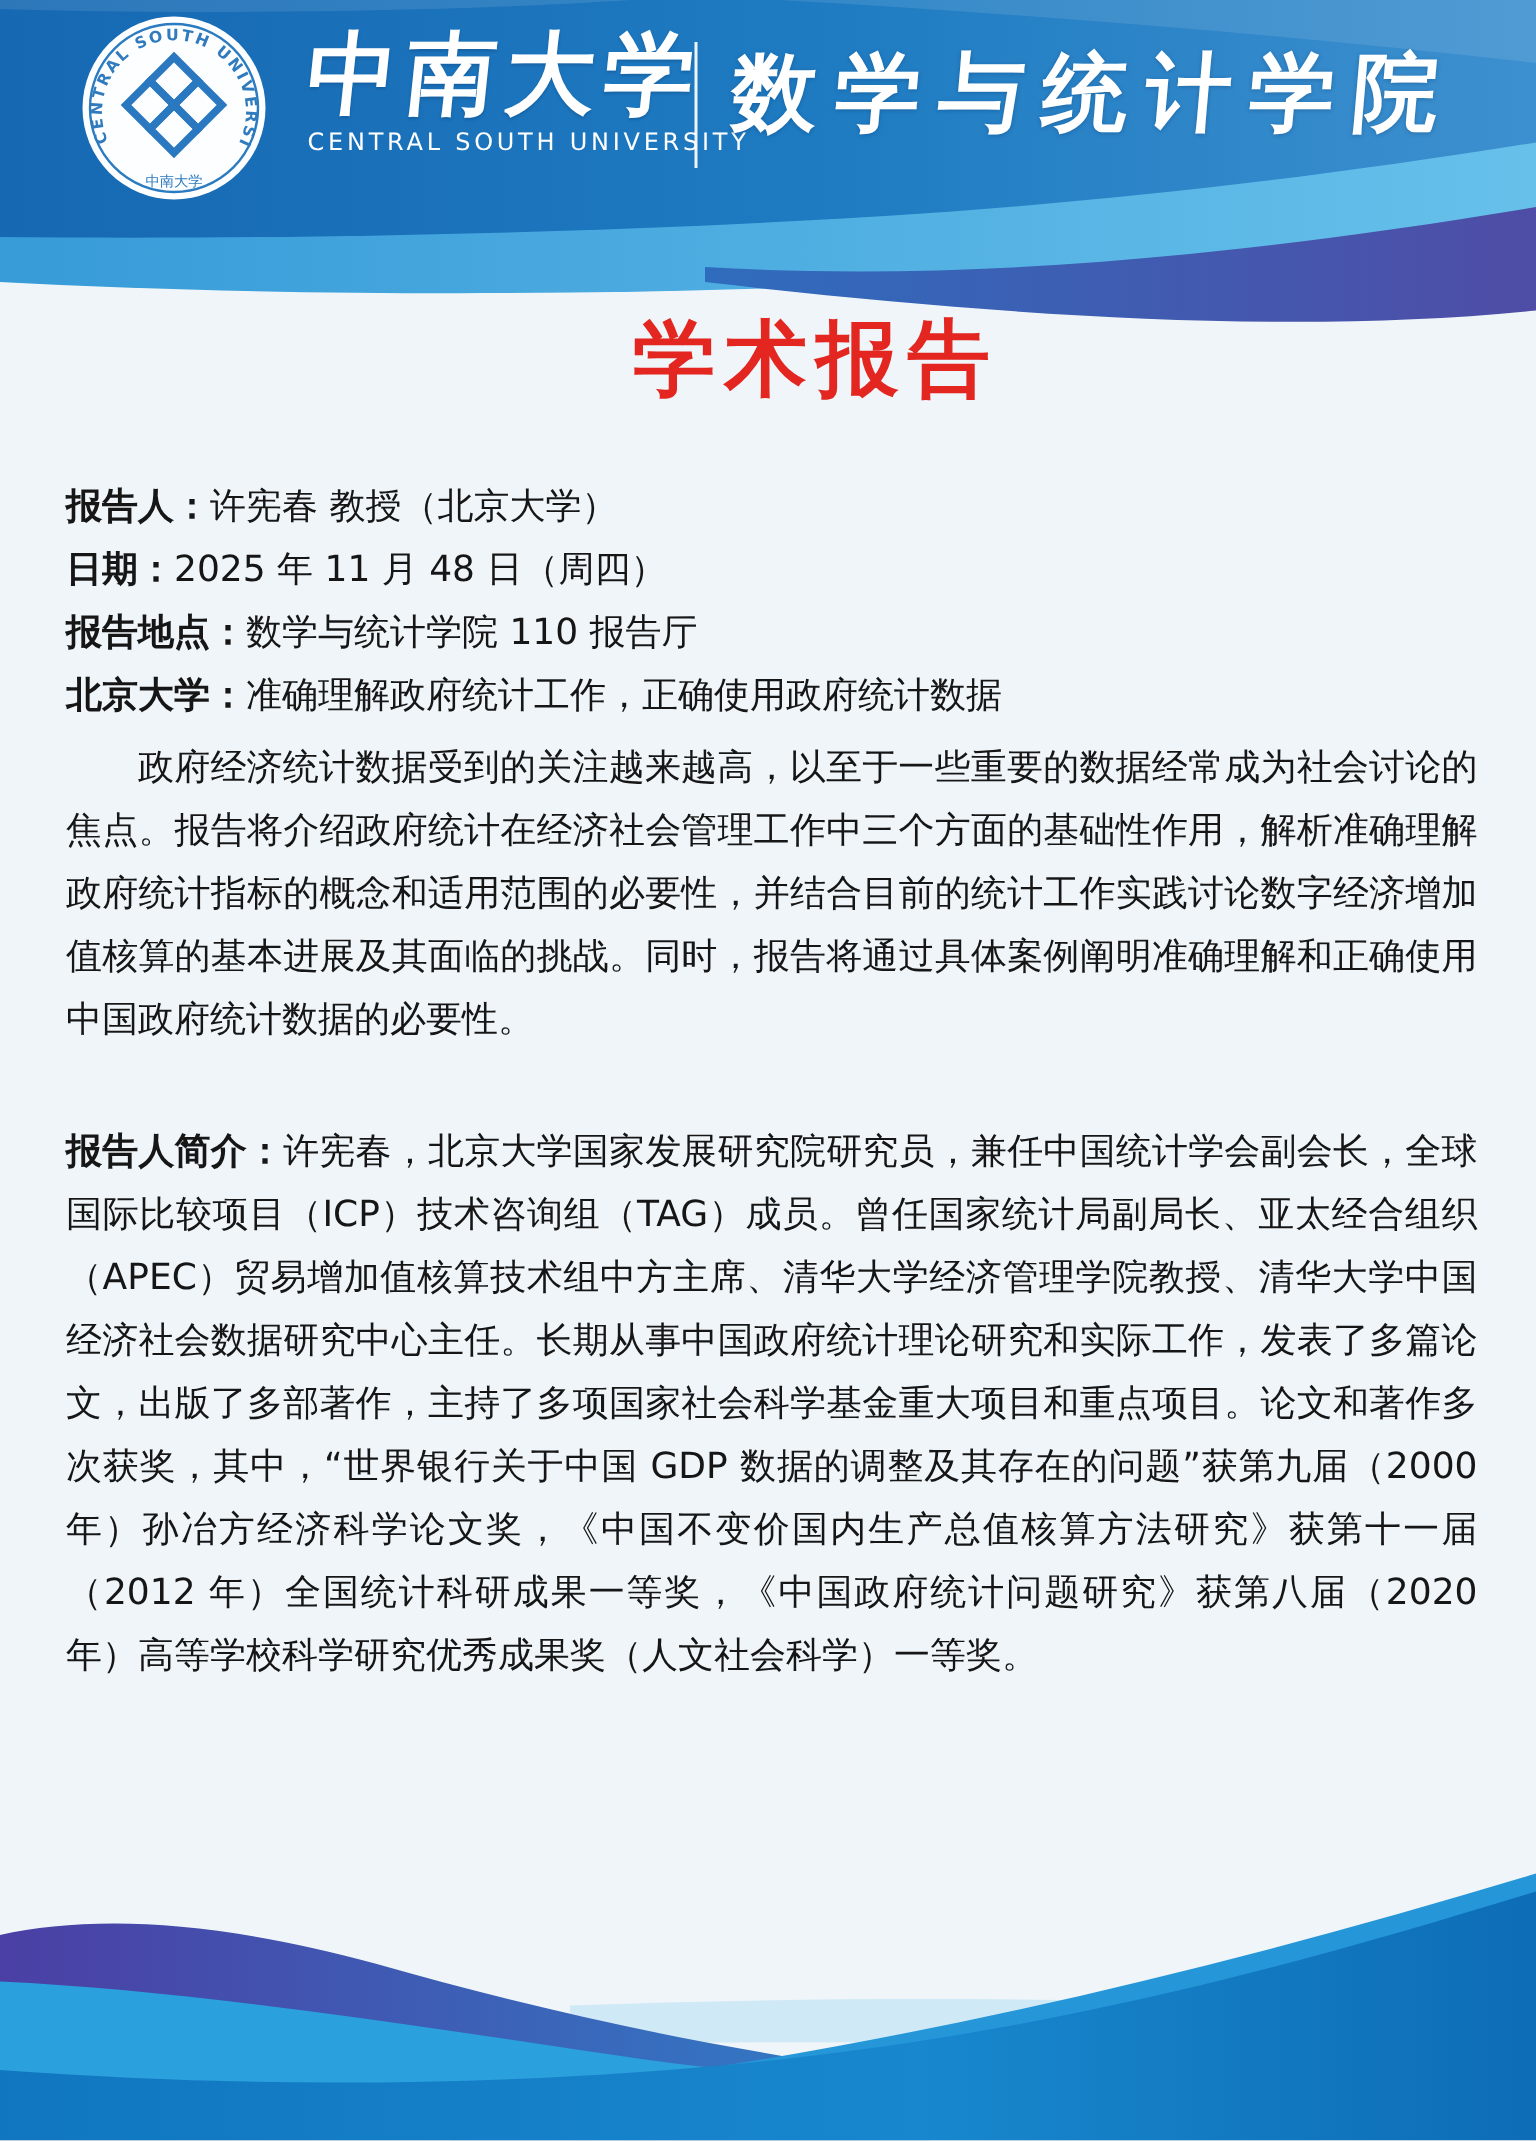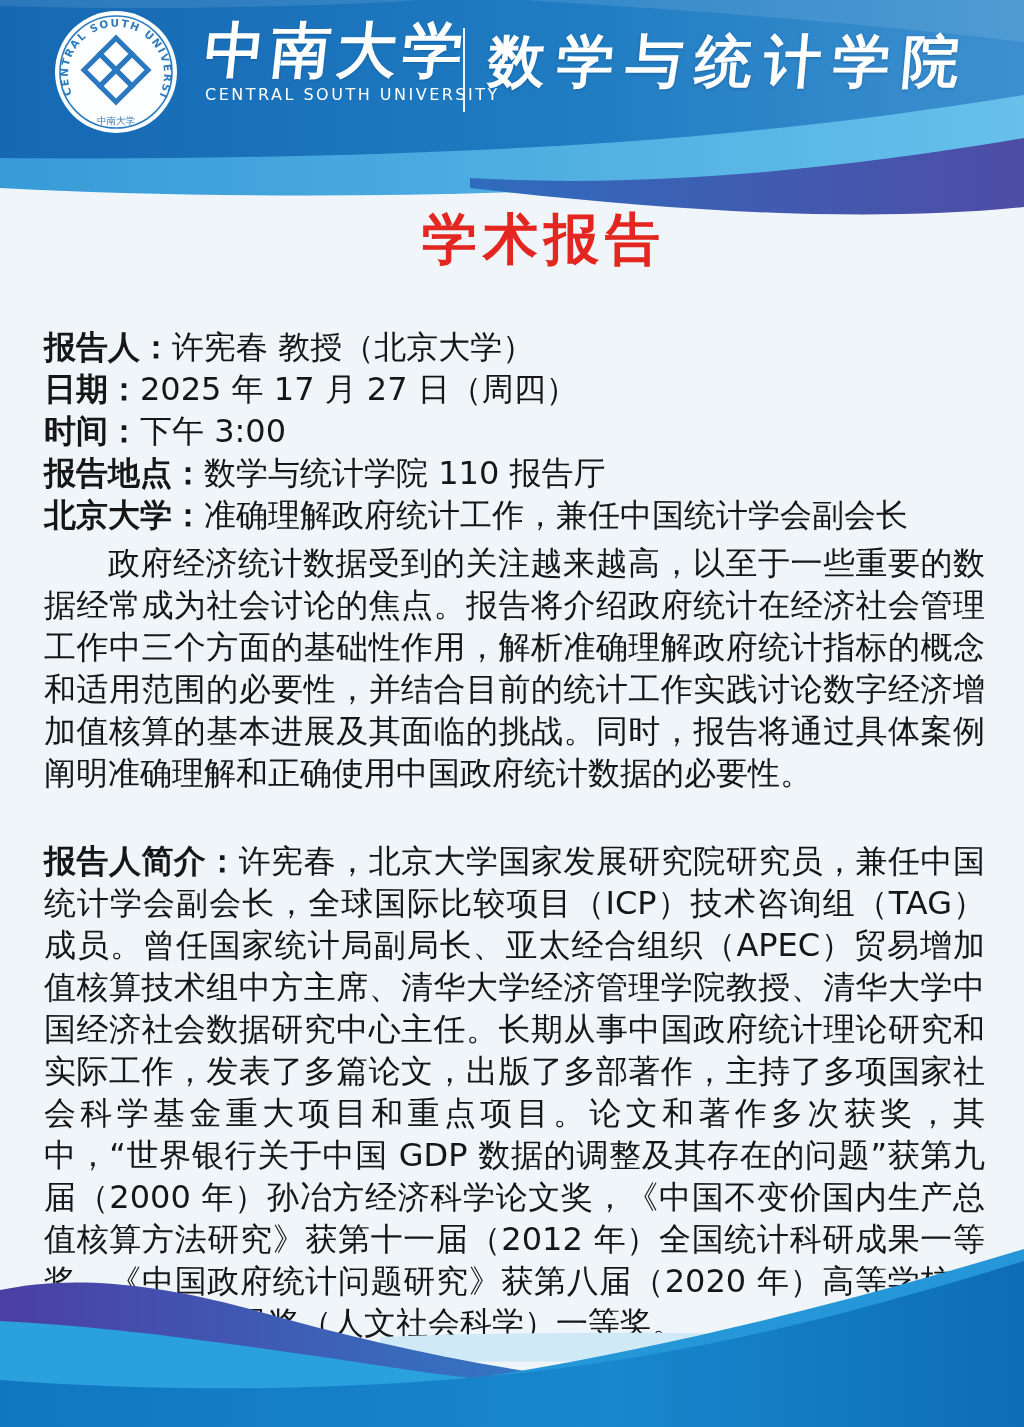--- a/index.html
+++ b/index.html
@@ -26,21 +26,21 @@
   .school-cn{
     position:absolute;top:24px;left:488px;width:520px;
     font-size:57px;font-weight:bold;color:#ffffff;letter-spacing:12px;
     transform:skewX(-5deg);white-space:nowrap;text-shadow:0 1px 3px rgba(0,40,90,.3);
   }
   
   .title{
     position:absolute;top:203px;left:0;width:1024px;text-align:center;
     font-size:55px;font-weight:bold;letter-spacing:6px;padding-left:32px;
   }
-  .content{position:absolute;top:326px;left:44px;width:941px;font-size:32px;line-height:42px;}
+  .content{position:absolute;top:316px;left:44px;width:941px;font-size:24px;line-height:42px;}
   .details .row{white-space:nowrap;}
   .b{font-weight:bold;}
   p.abstract{margin:6px 0 12px 0;text-indent:2em;text-align:justify;}
   p.bio{margin:46px 0 0 0;text-align:justify;}
   
   .ftr{position:absolute;left:0;top:1245px;width:1024px;height:182px;}
 </style>
 </head>
 <body>
 
@@ -104,30 +104,27 @@
 
   <div class="title" style="color: rgb(227, 38, 32);">学术报告</div>
 
   <div class="content">
 
     <div class="details">
       <div class="row">
         <span class="b">报告人：</span><span>许宪春 教授（北京大学）</span>
       </div>
       <div class="row">
-        <span class="b">日期：</span><span>2025 年 17 月 27 日（周四）</span>
-      </div>
-      <div class="row">
-        <span class="b">时间：</span><span>下午 3:00</span>
+        <span class="b">日期：</span><span>2025 年 11 月 48 日（周四）</span>
       </div>
       <div class="row">
         <span class="b">报告地点：</span><span>数学与统计学院 110 报告厅</span>
       </div>
       <div class="row">
-        <span class="b">北京大学：</span><span>准确理解政府统计工作，兼任中国统计学会副会长</span>
+        <span class="b">北京大学：</span><span>准确理解政府统计工作，正确使用政府统计数据</span>
       </div>
     </div>
 
     <p class="abstract">政府经济统计数据受到的关注越来越高，以至于一些重要的数据经常成为社会讨论的焦点。报告将介绍政府统计在经济社会管理工作中三个方面的基础性作用，解析准确理解政府统计指标的概念和适用范围的必要性，并结合目前的统计工作实践讨论数字经济增加值核算的基本进展及其面临的挑战。同时，报告将通过具体案例阐明准确理解和正确使用中国政府统计数据的必要性。</p>
 
     <p class="bio"><span class="b">报告人简介：</span><span>许宪春，北京大学国家发展研究院研究员，兼任中国统计学会副会长，全球国际比较项目（ICP）技术咨询组（TAG）成员。曾任国家统计局副局长、亚太经合组织（APEC）贸易增加值核算技术组中方主席、清华大学经济管理学院教授、清华大学中国经济社会数据研究中心主任。长期从事中国政府统计理论研究和实际工作，发表了多篇论文，出版了多部著作，主持了多项国家社会科学基金重大项目和重点项目。论文和著作多次获奖，其中，“世界银行关于中国 GDP 数据的调整及其存在的问题”获第九届（2000 年）孙冶方经济科学论文奖，《中国不变价国内生产总值核算方法研究》获第十一届（2012 年）全国统计科研成果一等奖，《中国政府统计问题研究》获第八届（2020 年）高等学校科学研究优秀成果奖（人文社会科学）一等奖。</span></p>
   </div>
 
   <svg class="ftr" width="1024" height="182" viewBox="0 0 1024 182">
     <defs>

